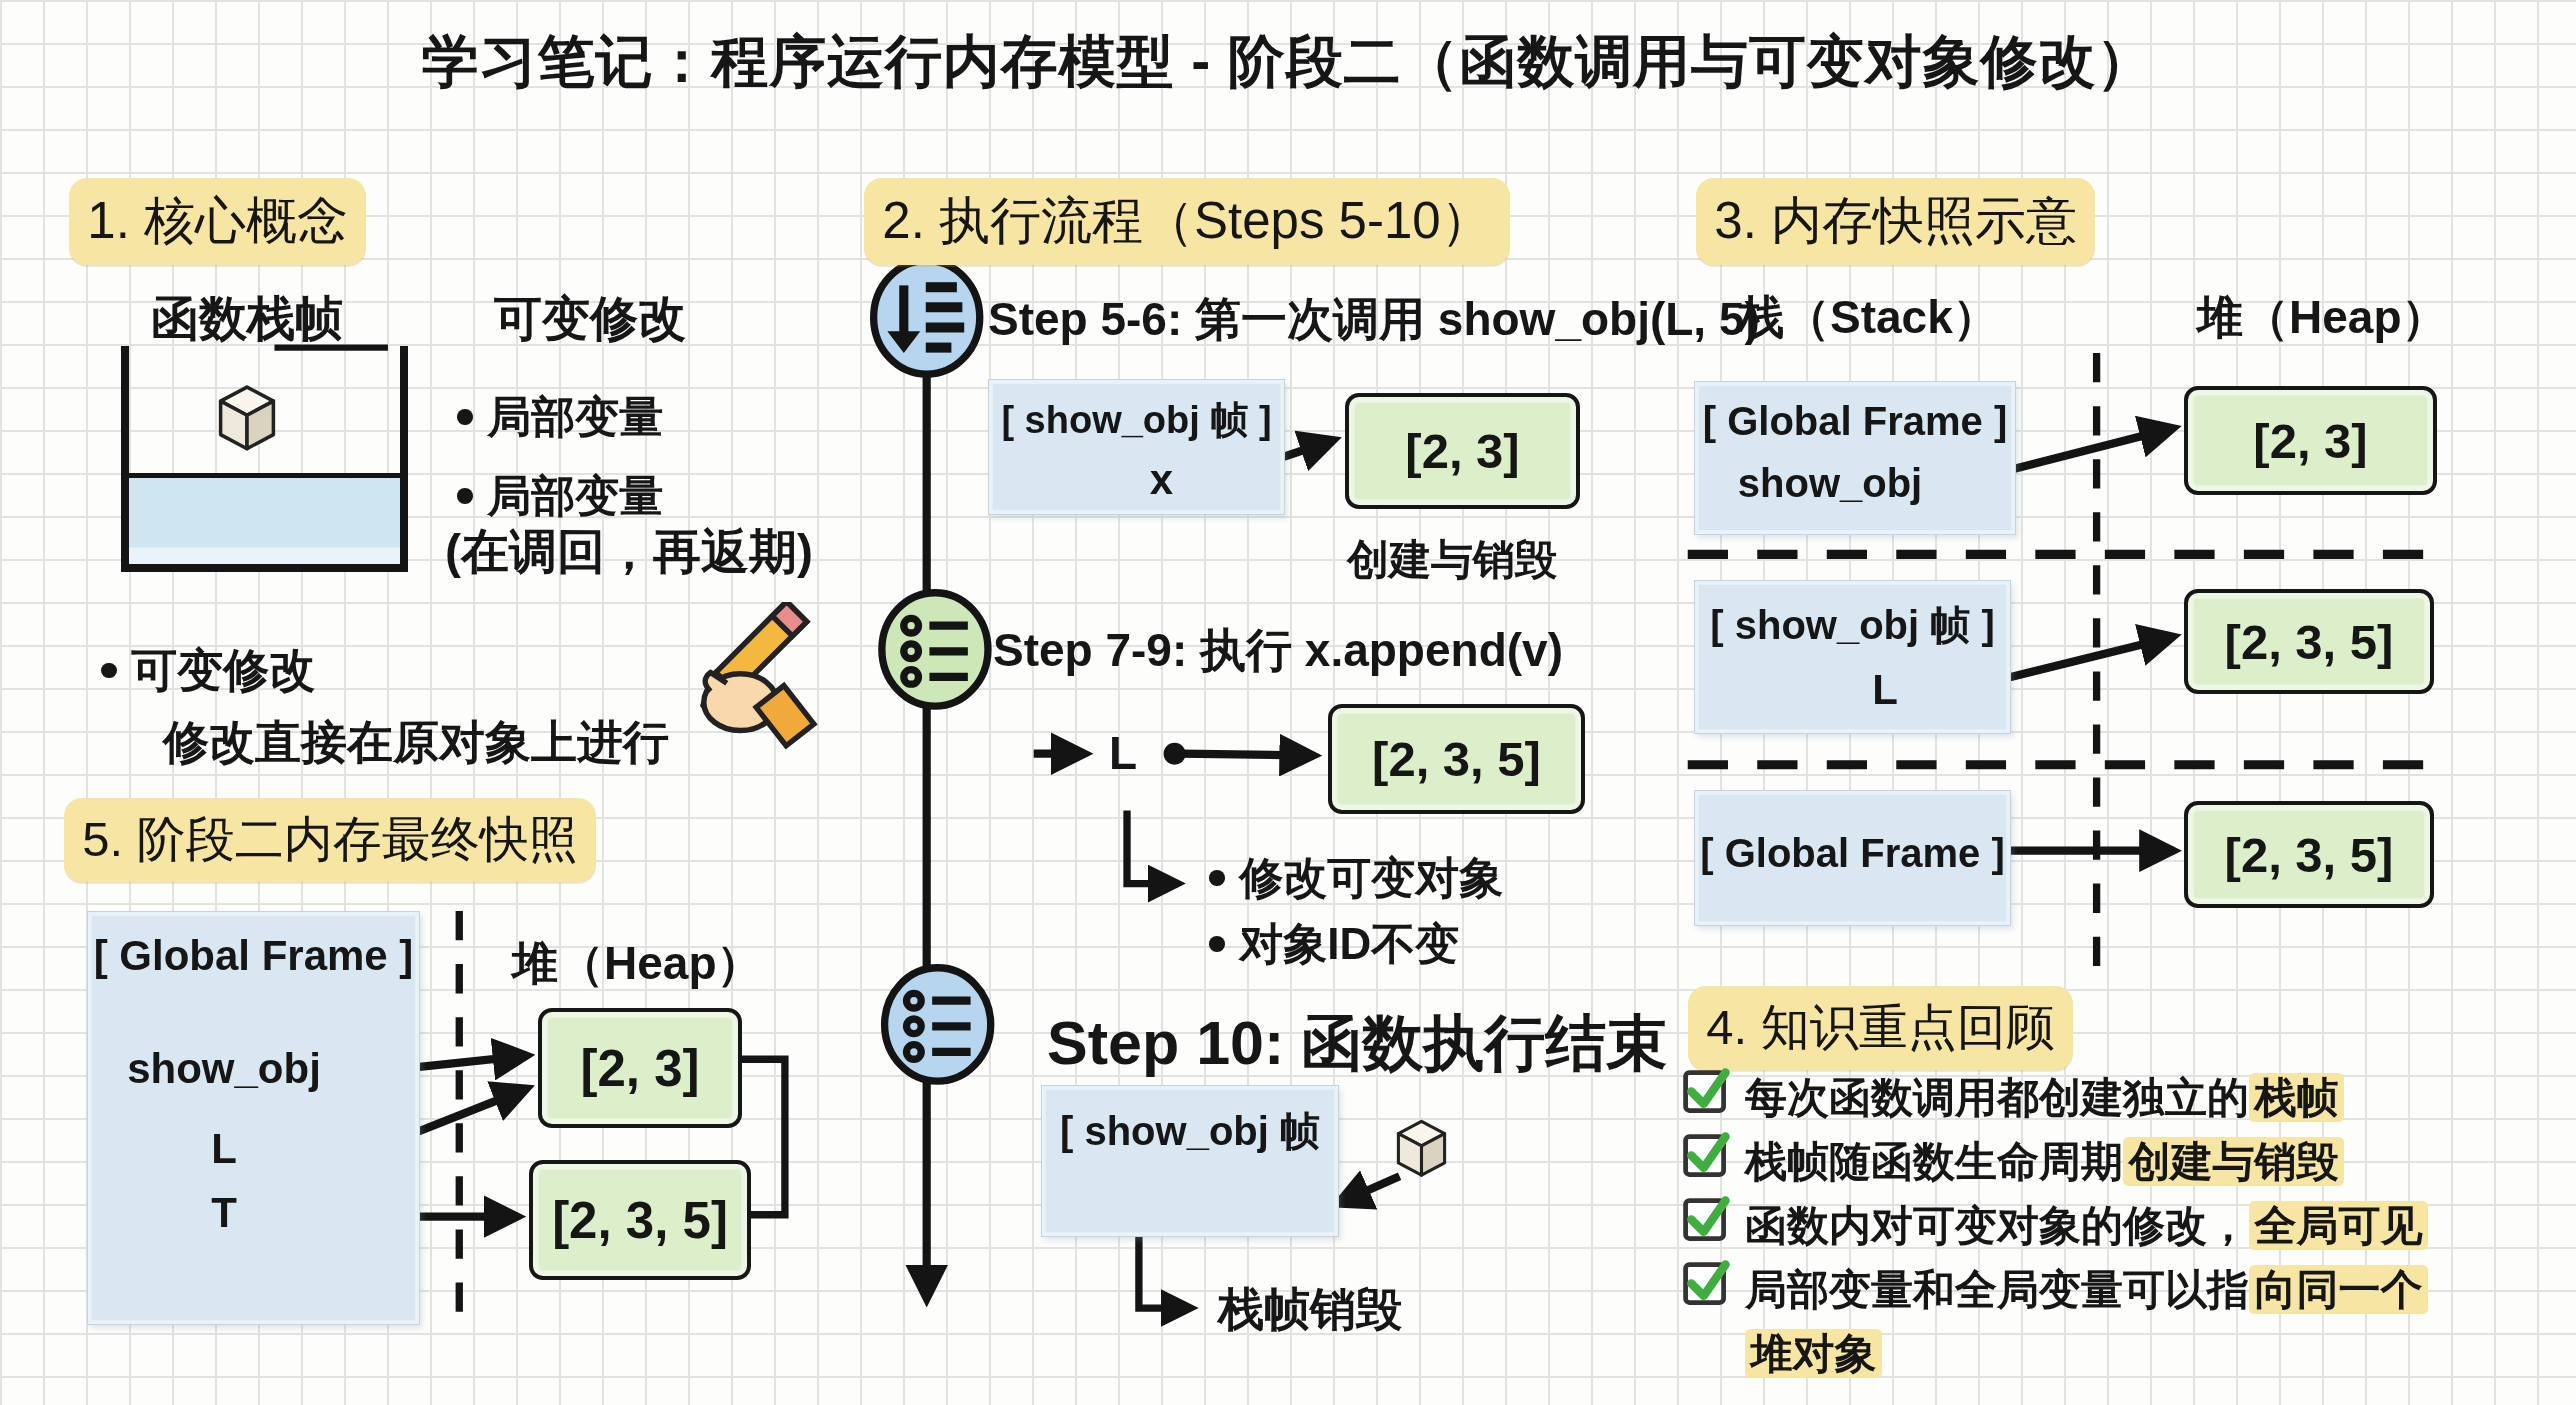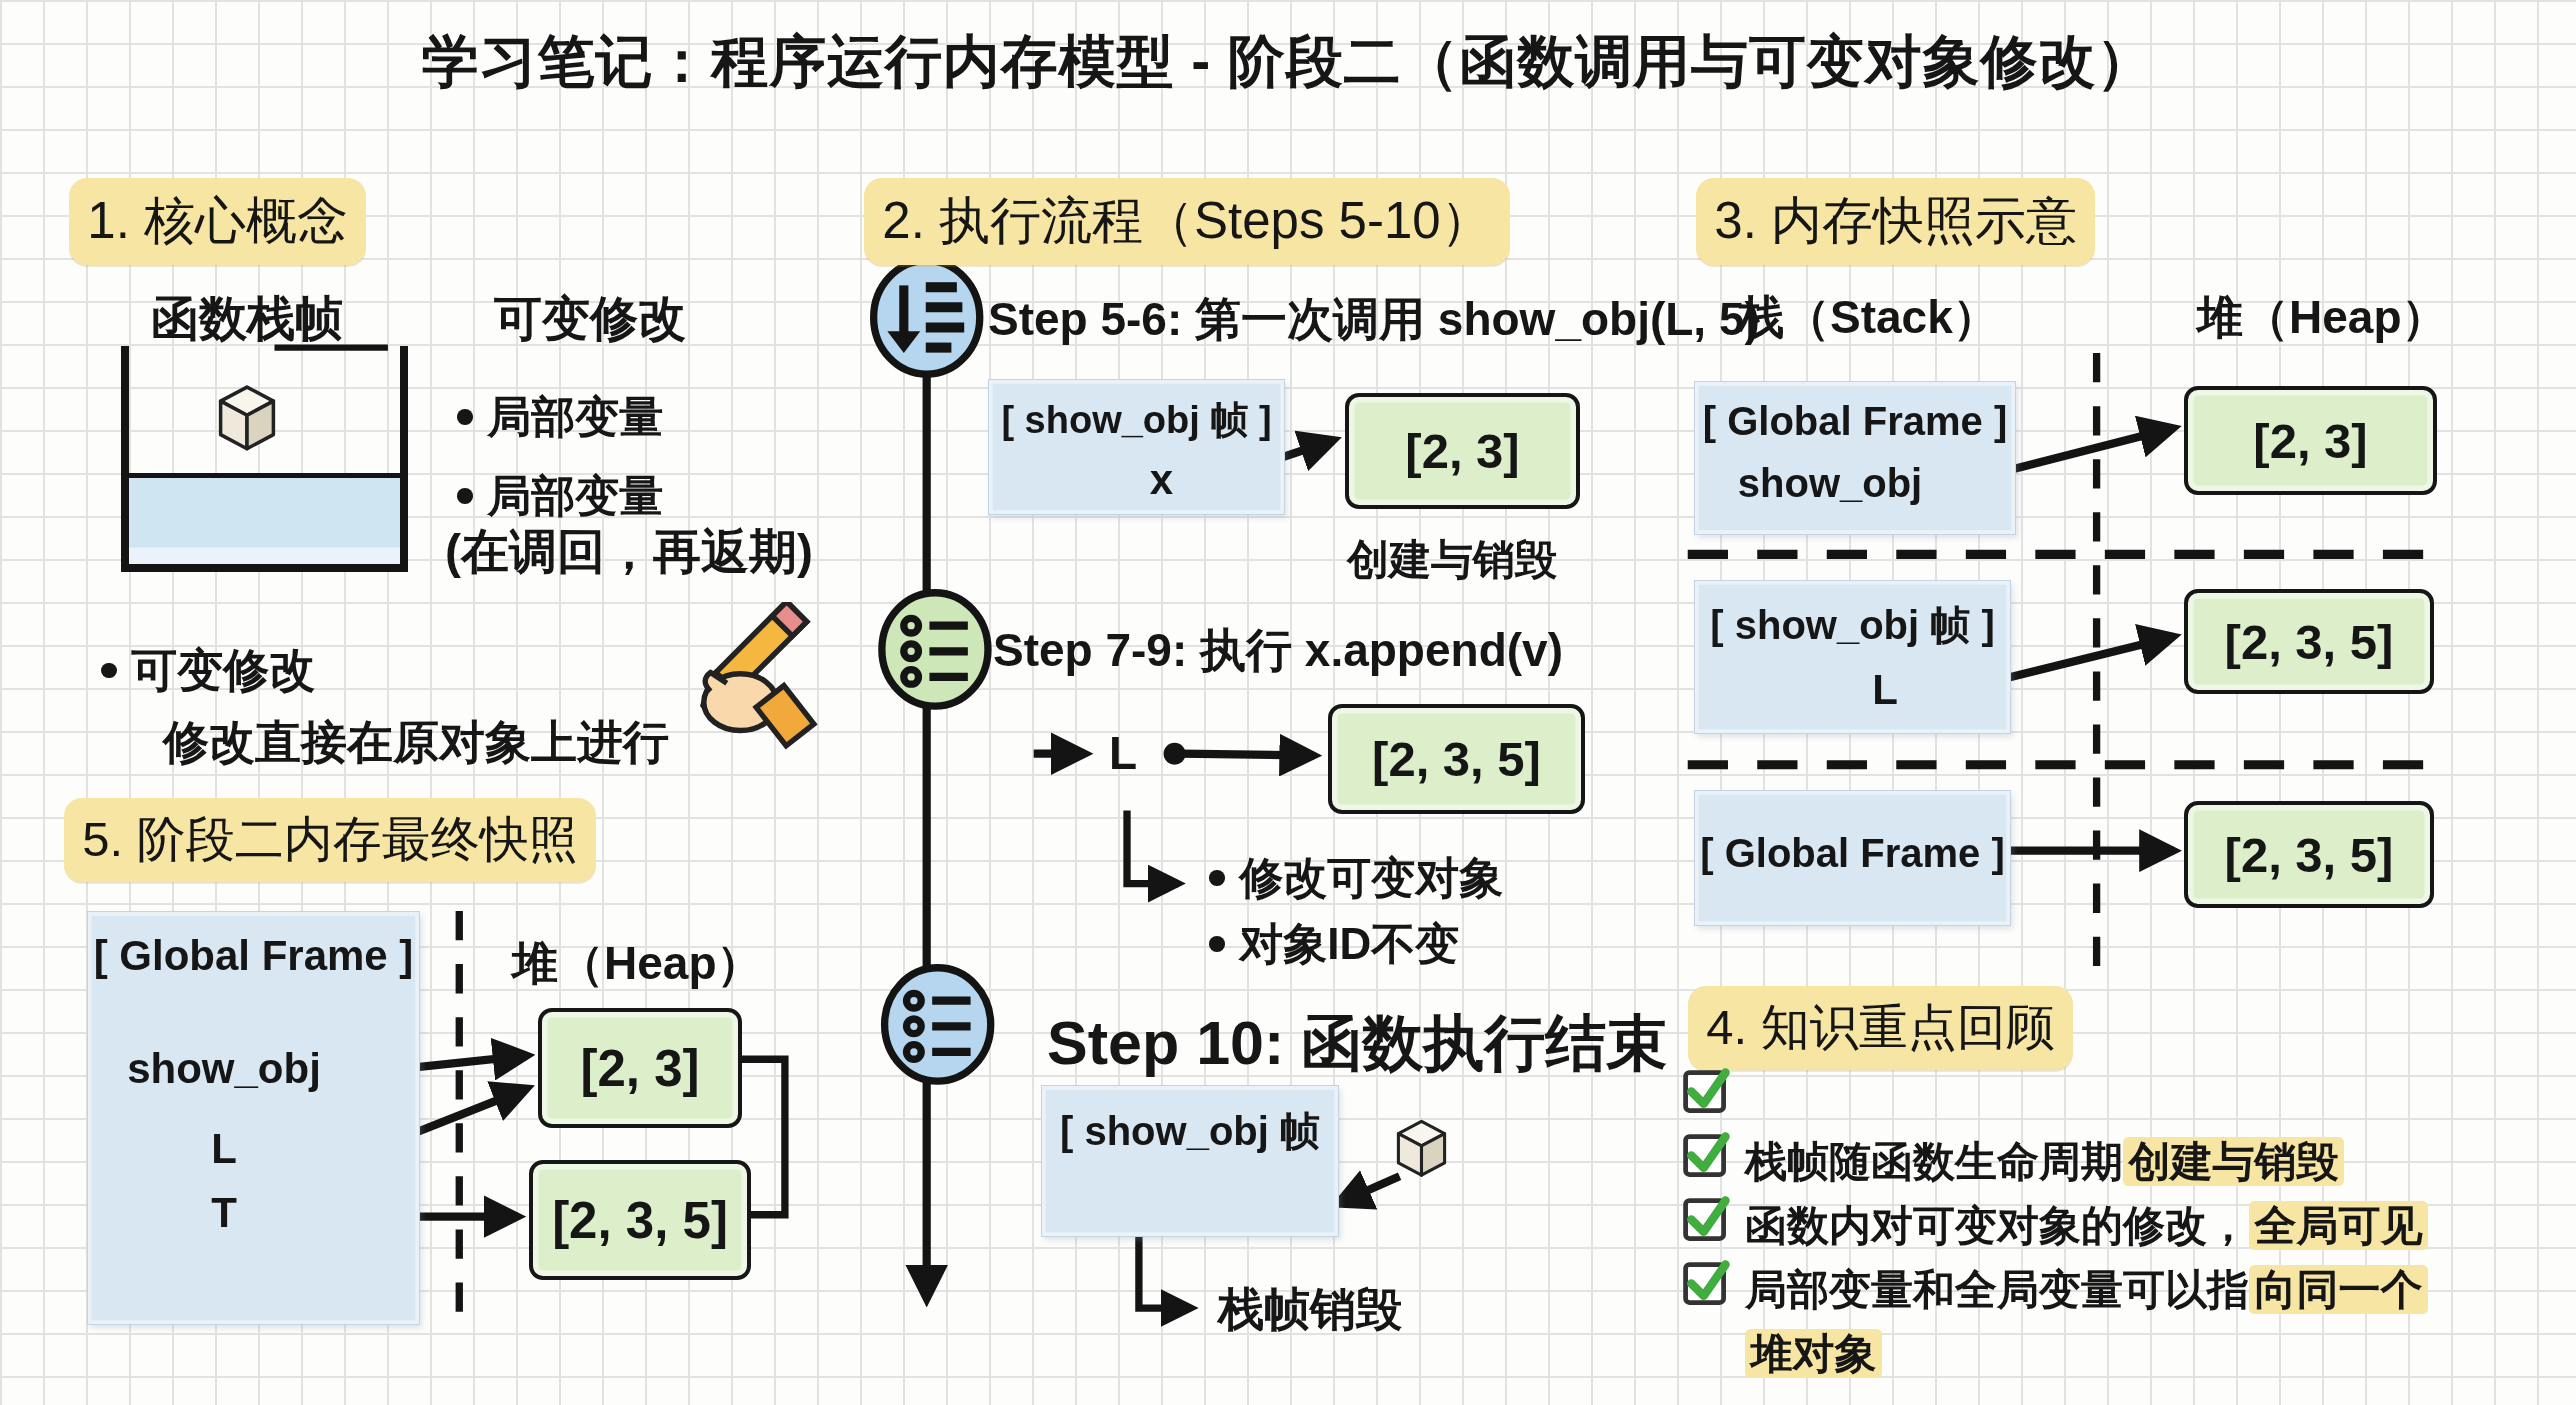--- a/index.html
+++ b/index.html
@@ -288,20 +288,23 @@
   <div class="abs green-box" style="left:2184px;top:801px;width:242px;height:99px;font-size:49px;">
     <span>[2, 3, 5]</span>
   </div>
 
   <div class="abs yellow-h" style="left:1688px;top:986px;font-size:49px;">4. 知识重点回顾</div>
 
   <svg class="abs" style="left:1678px;top:1063px;" width="57" height="57" viewBox="0 0 60 60">
     <rect x="8" y="10" width="40" height="40" rx="4" fill="#fff" stroke="#333" stroke-width="5"></rect>
     <path d="M14,30 L27,43 L50,10" fill="none" stroke="#3fae3f" stroke-width="9" stroke-linecap="round" stroke-linejoin="round"></path>
   </svg>
+  <div class="chk-row" style="left:1745px;top:1070px;">
+    <span>每次函数调用都创建独立的</span><span class="hlspan">栈帧</span>
+  </div>
 
   <svg class="abs" style="left:1678px;top:1127px;" width="57" height="57" viewBox="0 0 60 60">
     <rect x="8" y="10" width="40" height="40" rx="4" fill="#fff" stroke="#333" stroke-width="5"></rect>
     <path d="M14,30 L27,43 L50,10" fill="none" stroke="#3fae3f" stroke-width="9" stroke-linecap="round" stroke-linejoin="round"></path>
   </svg>
   <div class="chk-row" style="left:1745px;top:1134px;">
     <span>栈帧随函数生命周期</span><span class="hlspan">创建与销毁</span>
   </div>
 
   <svg class="abs" style="left:1678px;top:1191px;" width="57" height="57" viewBox="0 0 60 60">

